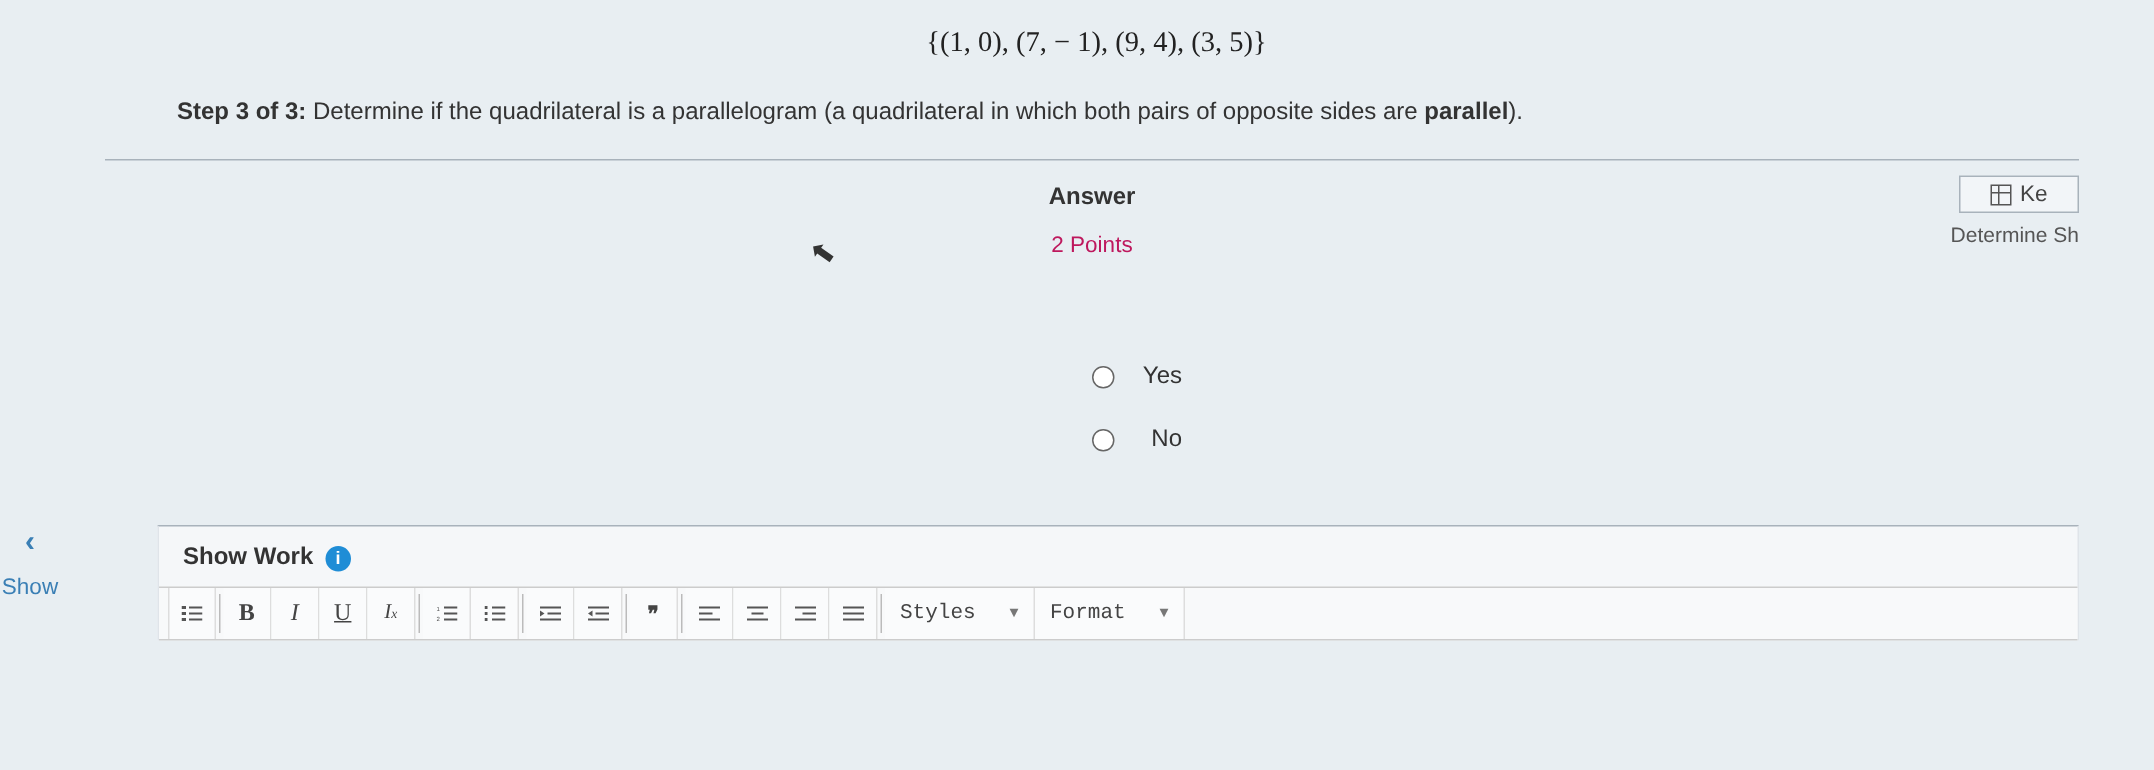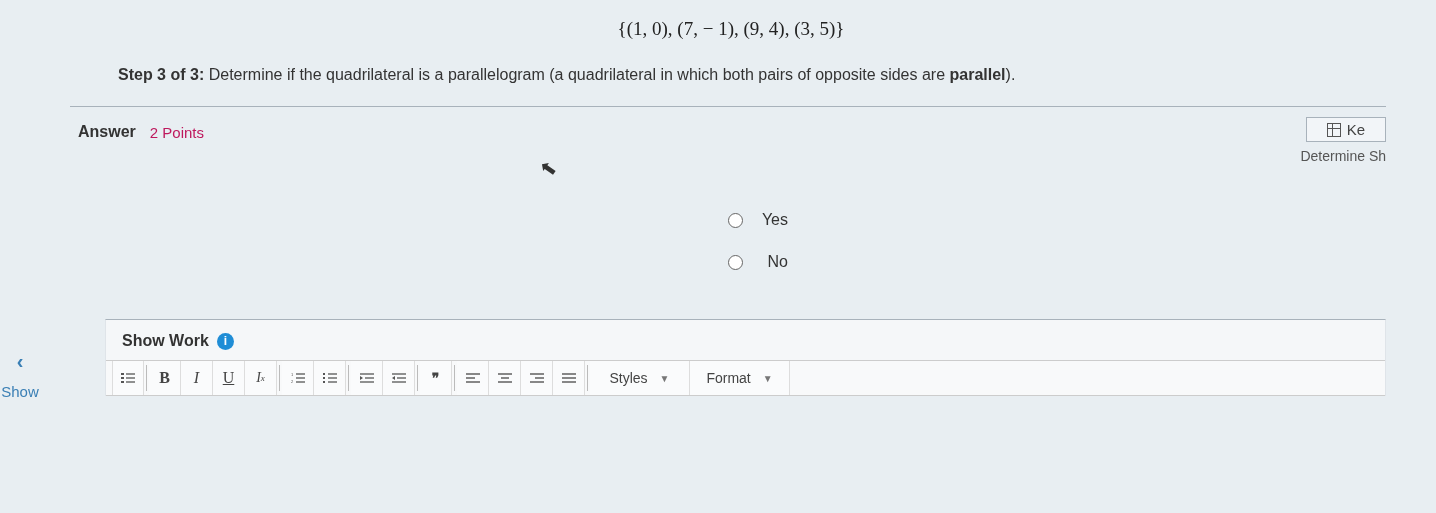--- a/index.html
+++ b/index.html
@@ -33,20 +33,21 @@
     .answer-section {
       border-top: 1px solid #a8b2bb;
       margin: 0 50px 0 70px;
       padding: 16px 8px 10px 8px;
       position: relative;
     }
     .answer-header {
       display: flex;
       align-items: center;
       gap: 14px;
+      flex-direction: column;
     }
     .answer-label { font-weight: 700; font-size: 16px; color: #333; }
     .points-label { font-size: 15px; color: #be185d; }
     .keypad-area {
       position: absolute;
       right: 0;
       top: 10px;
       text-align: right;
       font-size: 15px;
       color: #444;
@@ -160,22 +161,24 @@
       background: #fafbfc;
     }
     .tb-btn.first { border-left: 1px solid #ddd; }
     .tb-btn.bold { font-weight:700; font-family: 'Times New Roman', serif; font-size:16px;}
     .tb-btn.italic { font-style: italic; font-family:'Times New Roman', serif; font-size:16px;}
     .tb-btn.underline { text-decoration: underline; font-family:'Times New Roman', serif; font-size:16px;}
     .tb-btn.clear { font-style: italic; font-family:'Times New Roman', serif; position:relative;}
     .tb-btn.clear sub { font-size:9px; }
     .tb-select {
       min-width: 100px;
+      justify-content: space-between;
       padding: 0 10px;
       font-size: 14px;
+      font-family: Liberation Mono, monospace;
     }
     .tb-select .caret { font-size:10px; color:#777; margin-left:12px;}
     .tb-group-sep { width:1px; background:#bbb; margin:4px 2px;}
     .cursor-pointer {
       position: absolute;
       left: 540px;
       top: 156px;
       font-size: 20px;
       color: #333;
       pointer-events: none;

